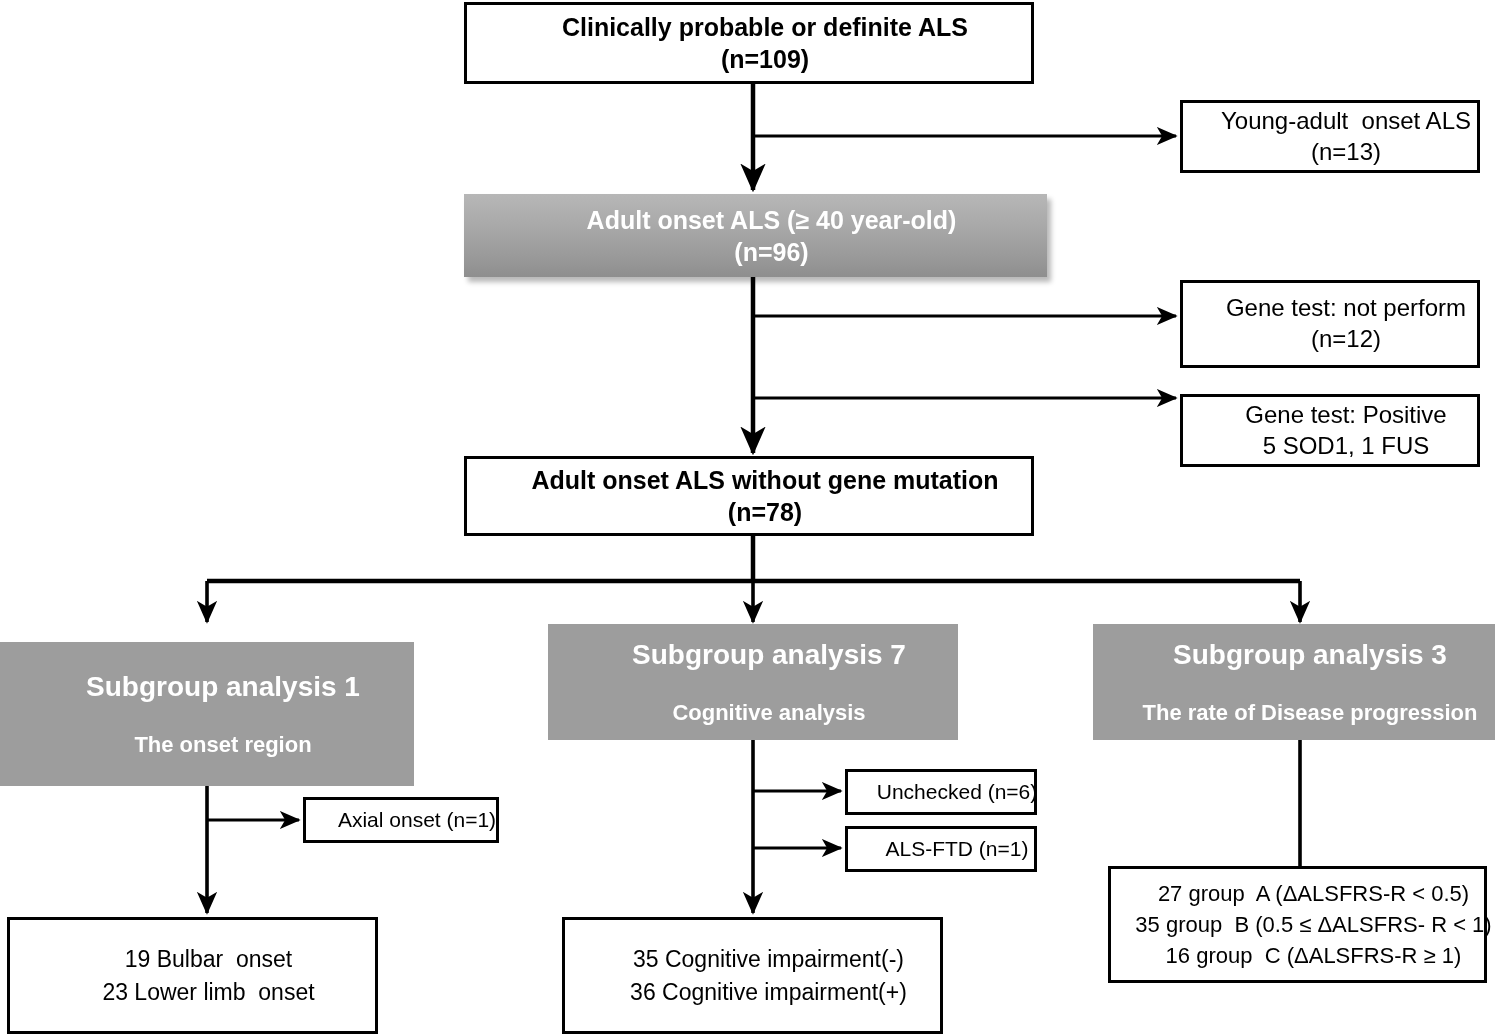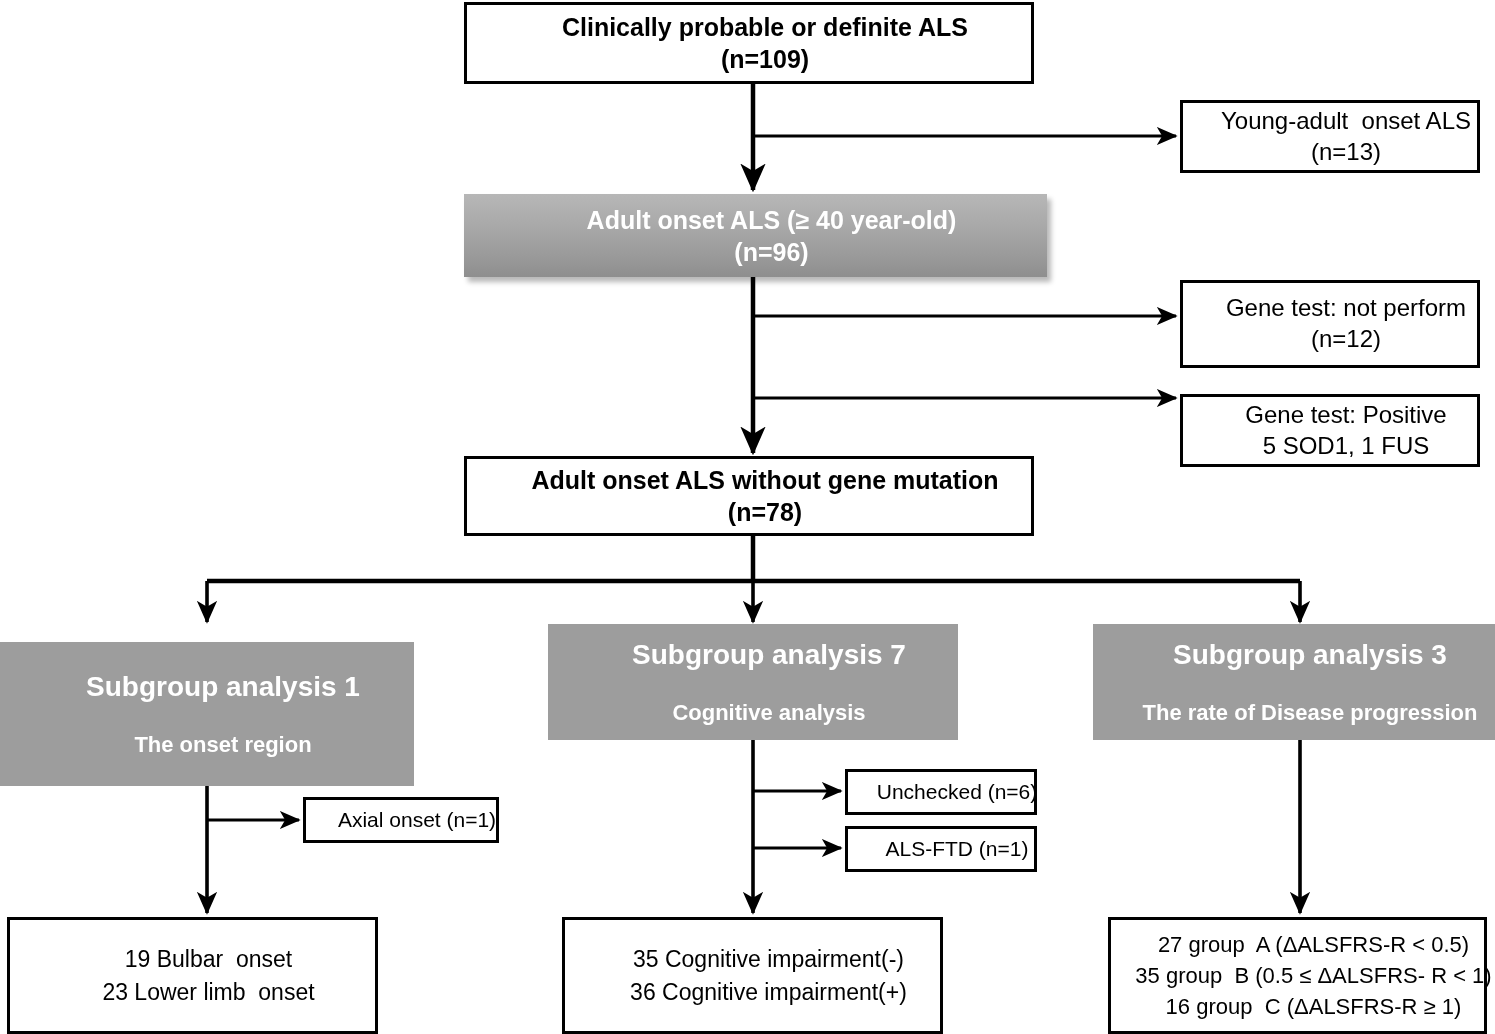--- a/index.html
+++ b/index.html
@@ -192,19 +192,19 @@
   <div class="node plain" style="left:7px; top:917px; width:371px; height:117px;">
     <span class="line leaf-list">19 Bulbar  onset</span>
     <span class="line leaf-list">23 Lower limb  onset</span>
   </div>
 
   <div class="node plain" style="left:562px; top:917px; width:381px; height:117px;">
     <span class="line leaf-list">35 Cognitive impairment(-)</span>
     <span class="line leaf-list">36 Cognitive impairment(+)</span>
   </div>
 
-  <div class="node plain" style="left:1108px; top:917px; width:379px; height:117px;">
+  <div class="node plain" style="left:1108px; top:866px; width:379px; height:117px;">
     <span class="line leaf-list-wide">27 group  A (ΔALSFRS-R &lt; 0.5)</span>
     <span class="line leaf-list-wide">35 group  B (0.5 ≤ ΔALSFRS- R &lt; 1)</span>
     <span class="line leaf-list-wide">16 group  C (ΔALSFRS-R ≥ 1)</span>
   </div>
 
 </div>
 
 </body></html>

